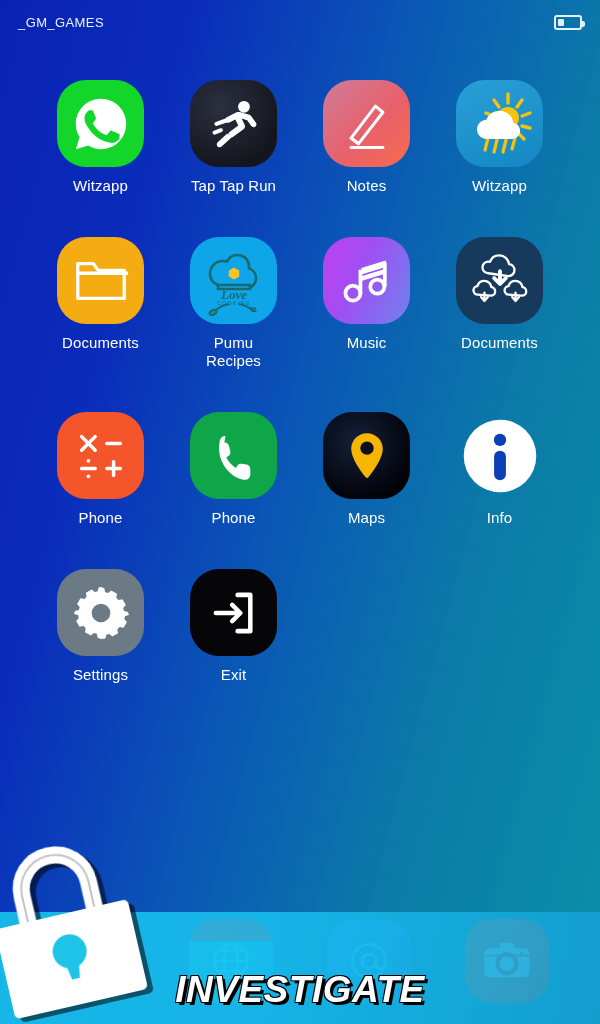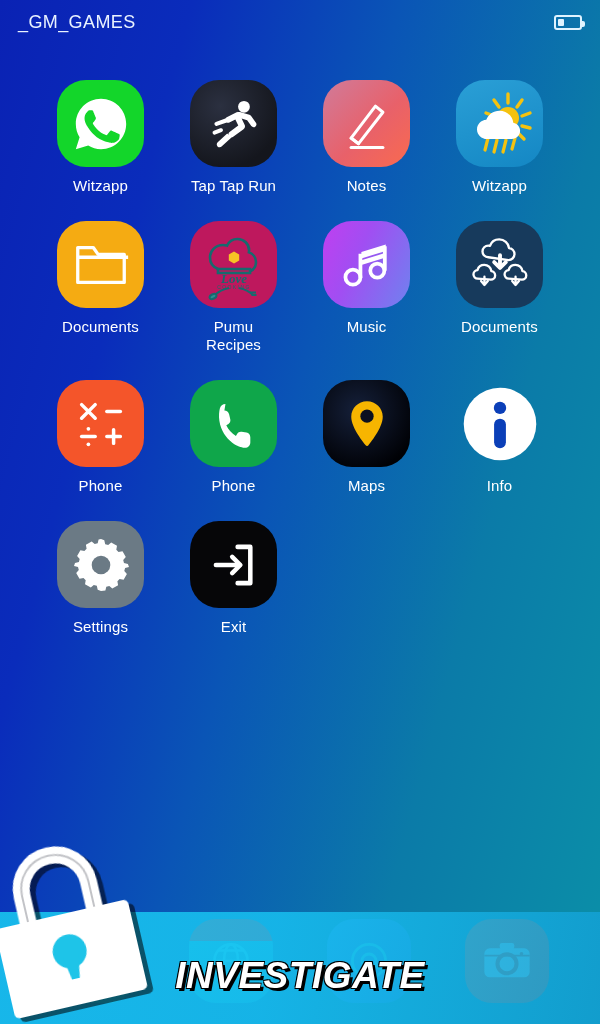--- a/index.html
+++ b/index.html
@@ -9,49 +9,49 @@
     background:linear-gradient(105deg,#0a22b4 0%, #0a2cbb 22%, #0a55b6 46%, #0b7ba8 72%, #0b90a8 100%);
     position:relative;
     -webkit-font-smoothing:antialiased;
   }
   
   .statusbar {
     position:absolute; top:0; left:0; width:600px; height:44px;
     display:flex; align-items:center; justify-content:space-between;
     padding:0 18px;
   }
-  .status-title { color:#eaf3ff; font-size:18px; letter-spacing:.4px; }
+  .status-title { color:#eaf3ff; font-size:13px; letter-spacing:.4px; }
   .battery { width:28px; height:15px; border:2px solid #dff3ff; border-radius:3px;
              position:relative; display:flex; align-items:center; }
   .battery::after { content:""; position:absolute; right:-5px; top:4px; width:3px; height:6px;
              background:#dff3ff; border-radius:0 2px 2px 0; }
   .battery-fill { width:6px; height:7px; background:#dff3ff; margin-left:2px; border-radius:1px; }
 
   
   .grid {
     position:absolute; top:66px; left:0; width:600px;
     display:grid; grid-template-columns:repeat(4,133px); justify-content:center;
-    row-gap:12px;
+    row-gap:28px;
   }
   .app { display:flex; flex-direction:column; align-items:center; width:133px; padding-top:14px;}
   .icon {
     width:87px; height:87px; border-radius:29px;
     display:flex; align-items:center; justify-content:center;
     position:relative; overflow:hidden;
   }
   .label { margin-top:10px; color:#ffffff; font-size:15px; font-weight:500;
            text-align:center; line-height:18px; letter-spacing:.1px; }
 
   
   .bg-witzapp   { background:#13d62a; }
   .bg-taptap    { background:radial-gradient(circle at 35% 30%,#2b3040,#14161d 75%); }
   .bg-notes     { background:linear-gradient(135deg,#d07b9a 0%,#e8616a 55%,#f96a4f 100%); }
   .bg-weather   { background:linear-gradient(160deg,#2a9fd6 0%,#1487c4 100%); }
   .bg-documents { background:#f5ab12; }
-  .bg-pumu      { background:#be185d; }
+  .bg-pumu      { background:#0ea5e9; }
   .bg-music     { background:linear-gradient(115deg,#c03ff0 0%,#a14ef2 40%,#6f82ef 100%); }
   .bg-box       { background:#173a5c; }
   .bg-calc      { background:#f4552a; }
   .bg-phone     { background:#0fa64a; }
   .bg-maps      { background:radial-gradient(circle at 40% 35%,#15203a,#000105 80%); }
   .bg-settings  { background:#6b7a85; }
   .bg-info      { background:transparent; }
   .bg-exit      { background:#060608; }
   .bg-gallery   { background:linear-gradient(180deg,#f5ab12 0%,#f5ab12 40%,#15d6c5 40%,#13c6e6 100%); }
   .bg-browser   { background:linear-gradient(180deg,#e8202a 0%,#e8202a 26%,#12b6d8 26%,#10a6d0 100%); }
@@ -75,21 +75,21 @@
   }
 
   
   .padlock {
     position:absolute; left:-12px; bottom:16px; width:150px; height:180px;
     transform:rotate(-13deg); filter:drop-shadow(5px 5px 0 rgba(0,0,0,.55));
   }
 
   
   .banner {
-    position:absolute; left:0; bottom:28px; width:600px;
+    position:absolute; left:0; bottom:14px; width:600px;
     text-align:center; pointer-events:none;
   }
   .banner div {
     color:#ffffff; font-weight:bold; font-size:37px; line-height:40px;
     letter-spacing:.5px; font-style:italic;
     text-shadow: 3px 3px 0 #000, -1px -1px 0 #000, 1px -1px 0 #000, -1px 1px 0 #000;
     font-family:"Liberation Sans", sans-serif;
   }
 </style>
 </head>

